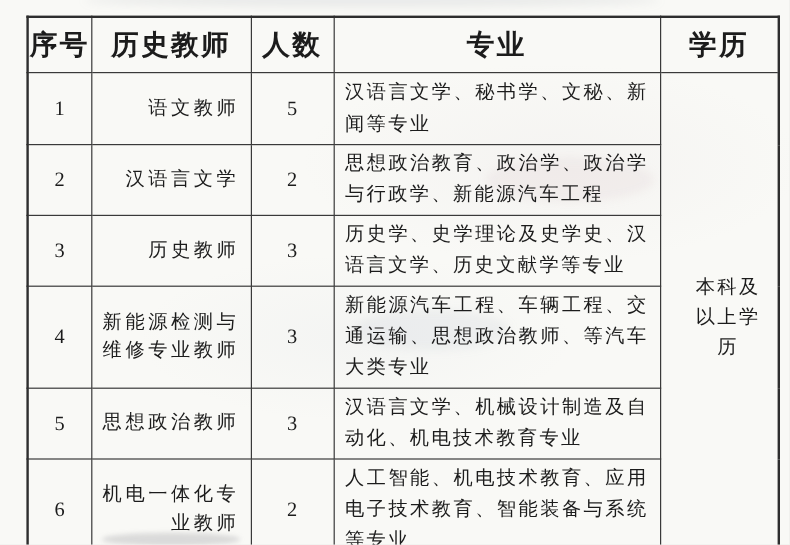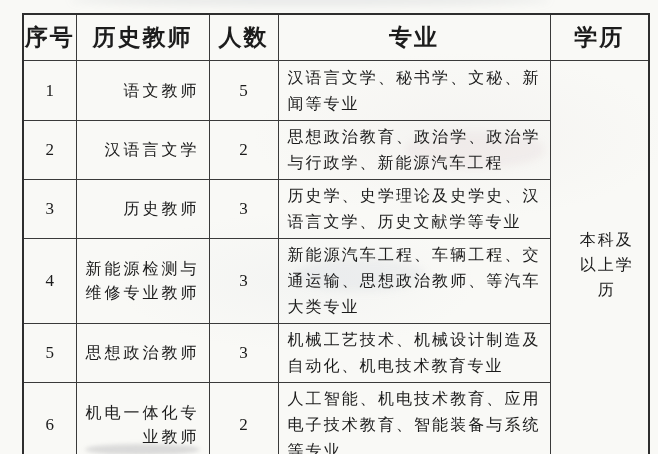--- a/index.html
+++ b/index.html
@@ -142,21 +142,21 @@
         <td class="cell-no">4</td>
         <td class="cell-pos">新能源检测与维修专业教师</td>
         <td class="cell-cnt">3</td>
         <td class="cell-maj">新能源汽车工程、车辆工程、交通运输、思想政治教师、等汽车大类专业</td>
       </tr>
 
       <tr class="r5">
         <td class="cell-no">5</td>
         <td class="cell-pos">思想政治教师</td>
         <td class="cell-cnt">3</td>
-        <td class="cell-maj">机械工艺技术、机械设计制造及自动化、机电技术教育专业</td>
+        <td class="cell-maj">汉语言文学、机械设计制造及自动化、机电技术教育专业</td>
       </tr>
 
       <tr class="r6">
         <td class="cell-no">6</td>
         <td class="cell-pos">机电一体化专业教师</td>
         <td class="cell-cnt">2</td>
         <td class="cell-maj">人工智能、机电技术教育、应用电子技术教育、智能装备与系统等专业</td>
       </tr>
     </tbody>
   </table>

